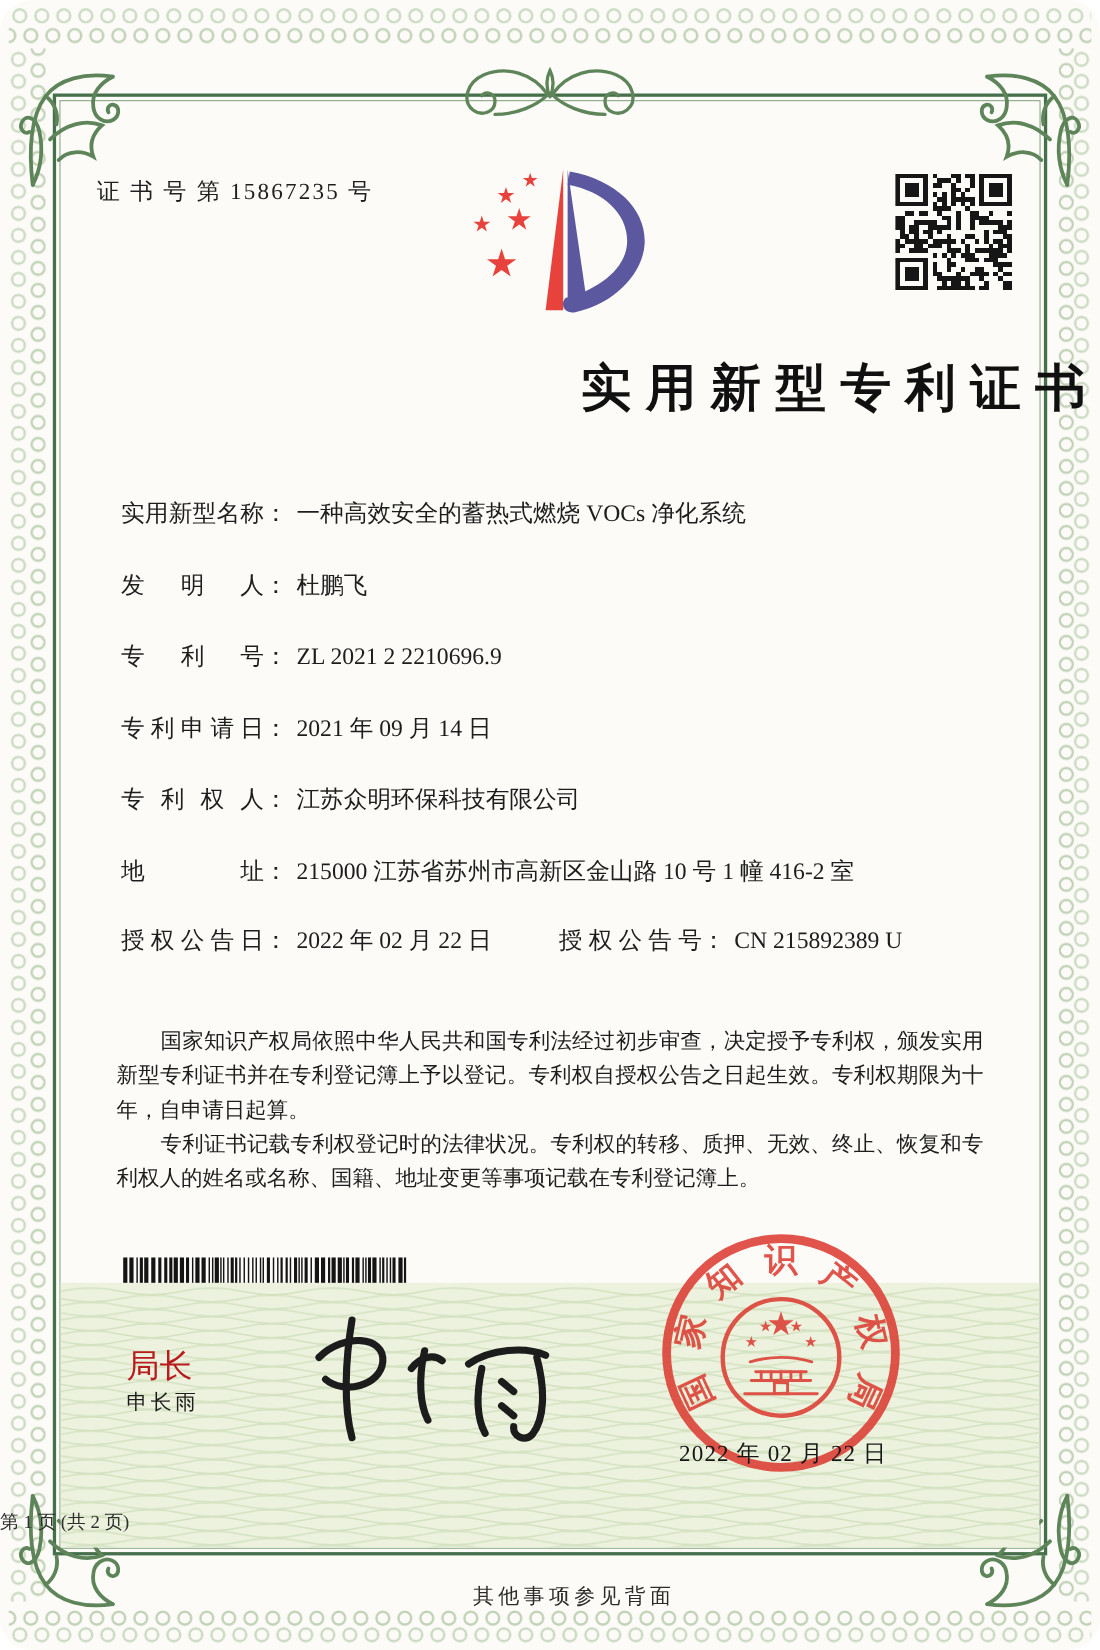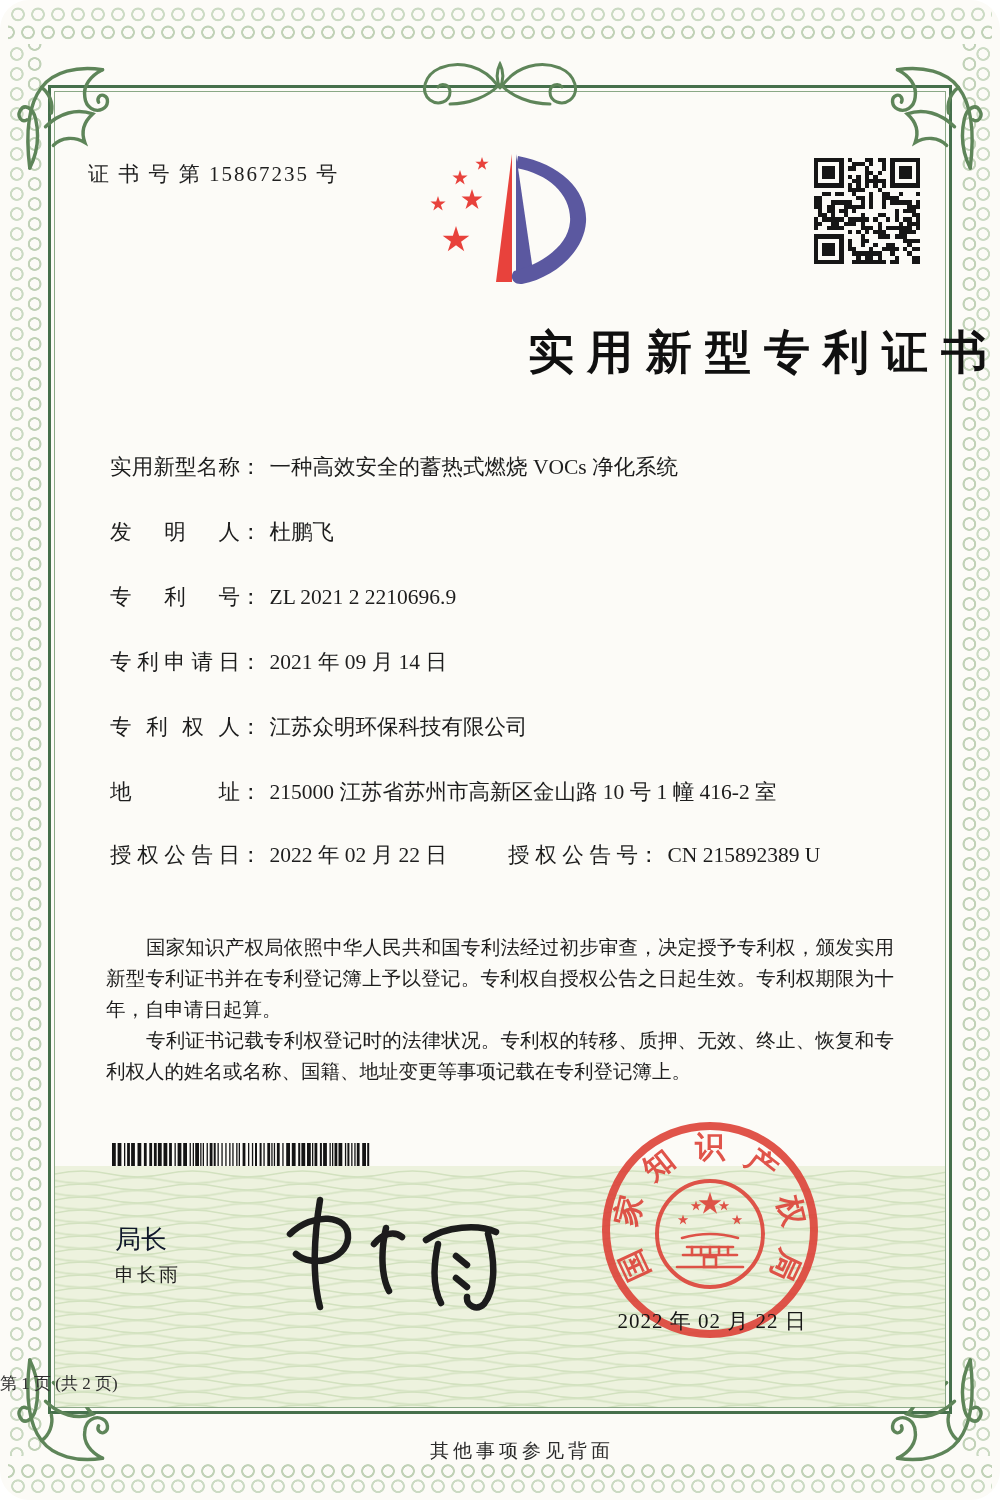--- a/index.html
+++ b/index.html
@@ -51,21 +51,21 @@
   .title{position:absolute;left:0;right:0;top:322px;margin:0;text-align:right;
     font-size:46px;font-weight:700;letter-spacing:13px;color:#101010;}
   .fieldrow{position:absolute;left:110px;width:800px;font-size:21.5px;color:#1d1d1d;white-space:nowrap;}
   .lbl{display:inline-block;width:130px;text-align:justify;text-align-last:justify;}
   .colon{display:inline-block;margin-right:8px;}
   .pair2{position:absolute;left:398px;top:0;}
   .paras{position:absolute;left:106px;top:888px;width:788px;font-size:19.5px;line-height:31px;color:#1d1d1d;margin-top:44px;}
   .paras p{margin:0;text-indent:2.05em;text-align:justify;}
   .barcode{position:absolute;left:110px;top:1143px;width:263px;height:25px;}
   .band{position:absolute;left:55px;top:1166px;width:890px;height:241px;}
-  .commissioner-title{position:absolute;left:115px;top:1222px;font-size:26px;color:#0f172a;font-family:Liberation Serif, serif;}
+  .commissioner-title{position:absolute;left:115px;top:1222px;font-size:30px;color:#b91c1c;font-family:Liberation Serif, serif;}
   .commissioner-name{position:absolute;left:115px;top:1262px;font-size:19px;letter-spacing:3px;color:#1c1c1c;}
   .signature{position:absolute;left:262px;top:1186px;width:252px;height:126px;}
   .seal{position:absolute;left:595px;top:1115px;width:230px;height:230px;font-family:"Liberation Serif","DejaVu Serif",serif;}
   .seal-date{position:absolute;left:600px;top:1307px;width:224px;text-align:center;
     font-size:21px;letter-spacing:1px;color:#161616;}
   .page-indicator{position:absolute;left:0;right:0;top:1372px;font-size:17px;color:#2f2f2f;}
   .back-note{position:absolute;left:0;right:0;top:1438px;text-align:center;font-size:19px;letter-spacing:4px;color:#2b2b2b;margin-left:44px;}
 </style>
 </head>
 <body>

